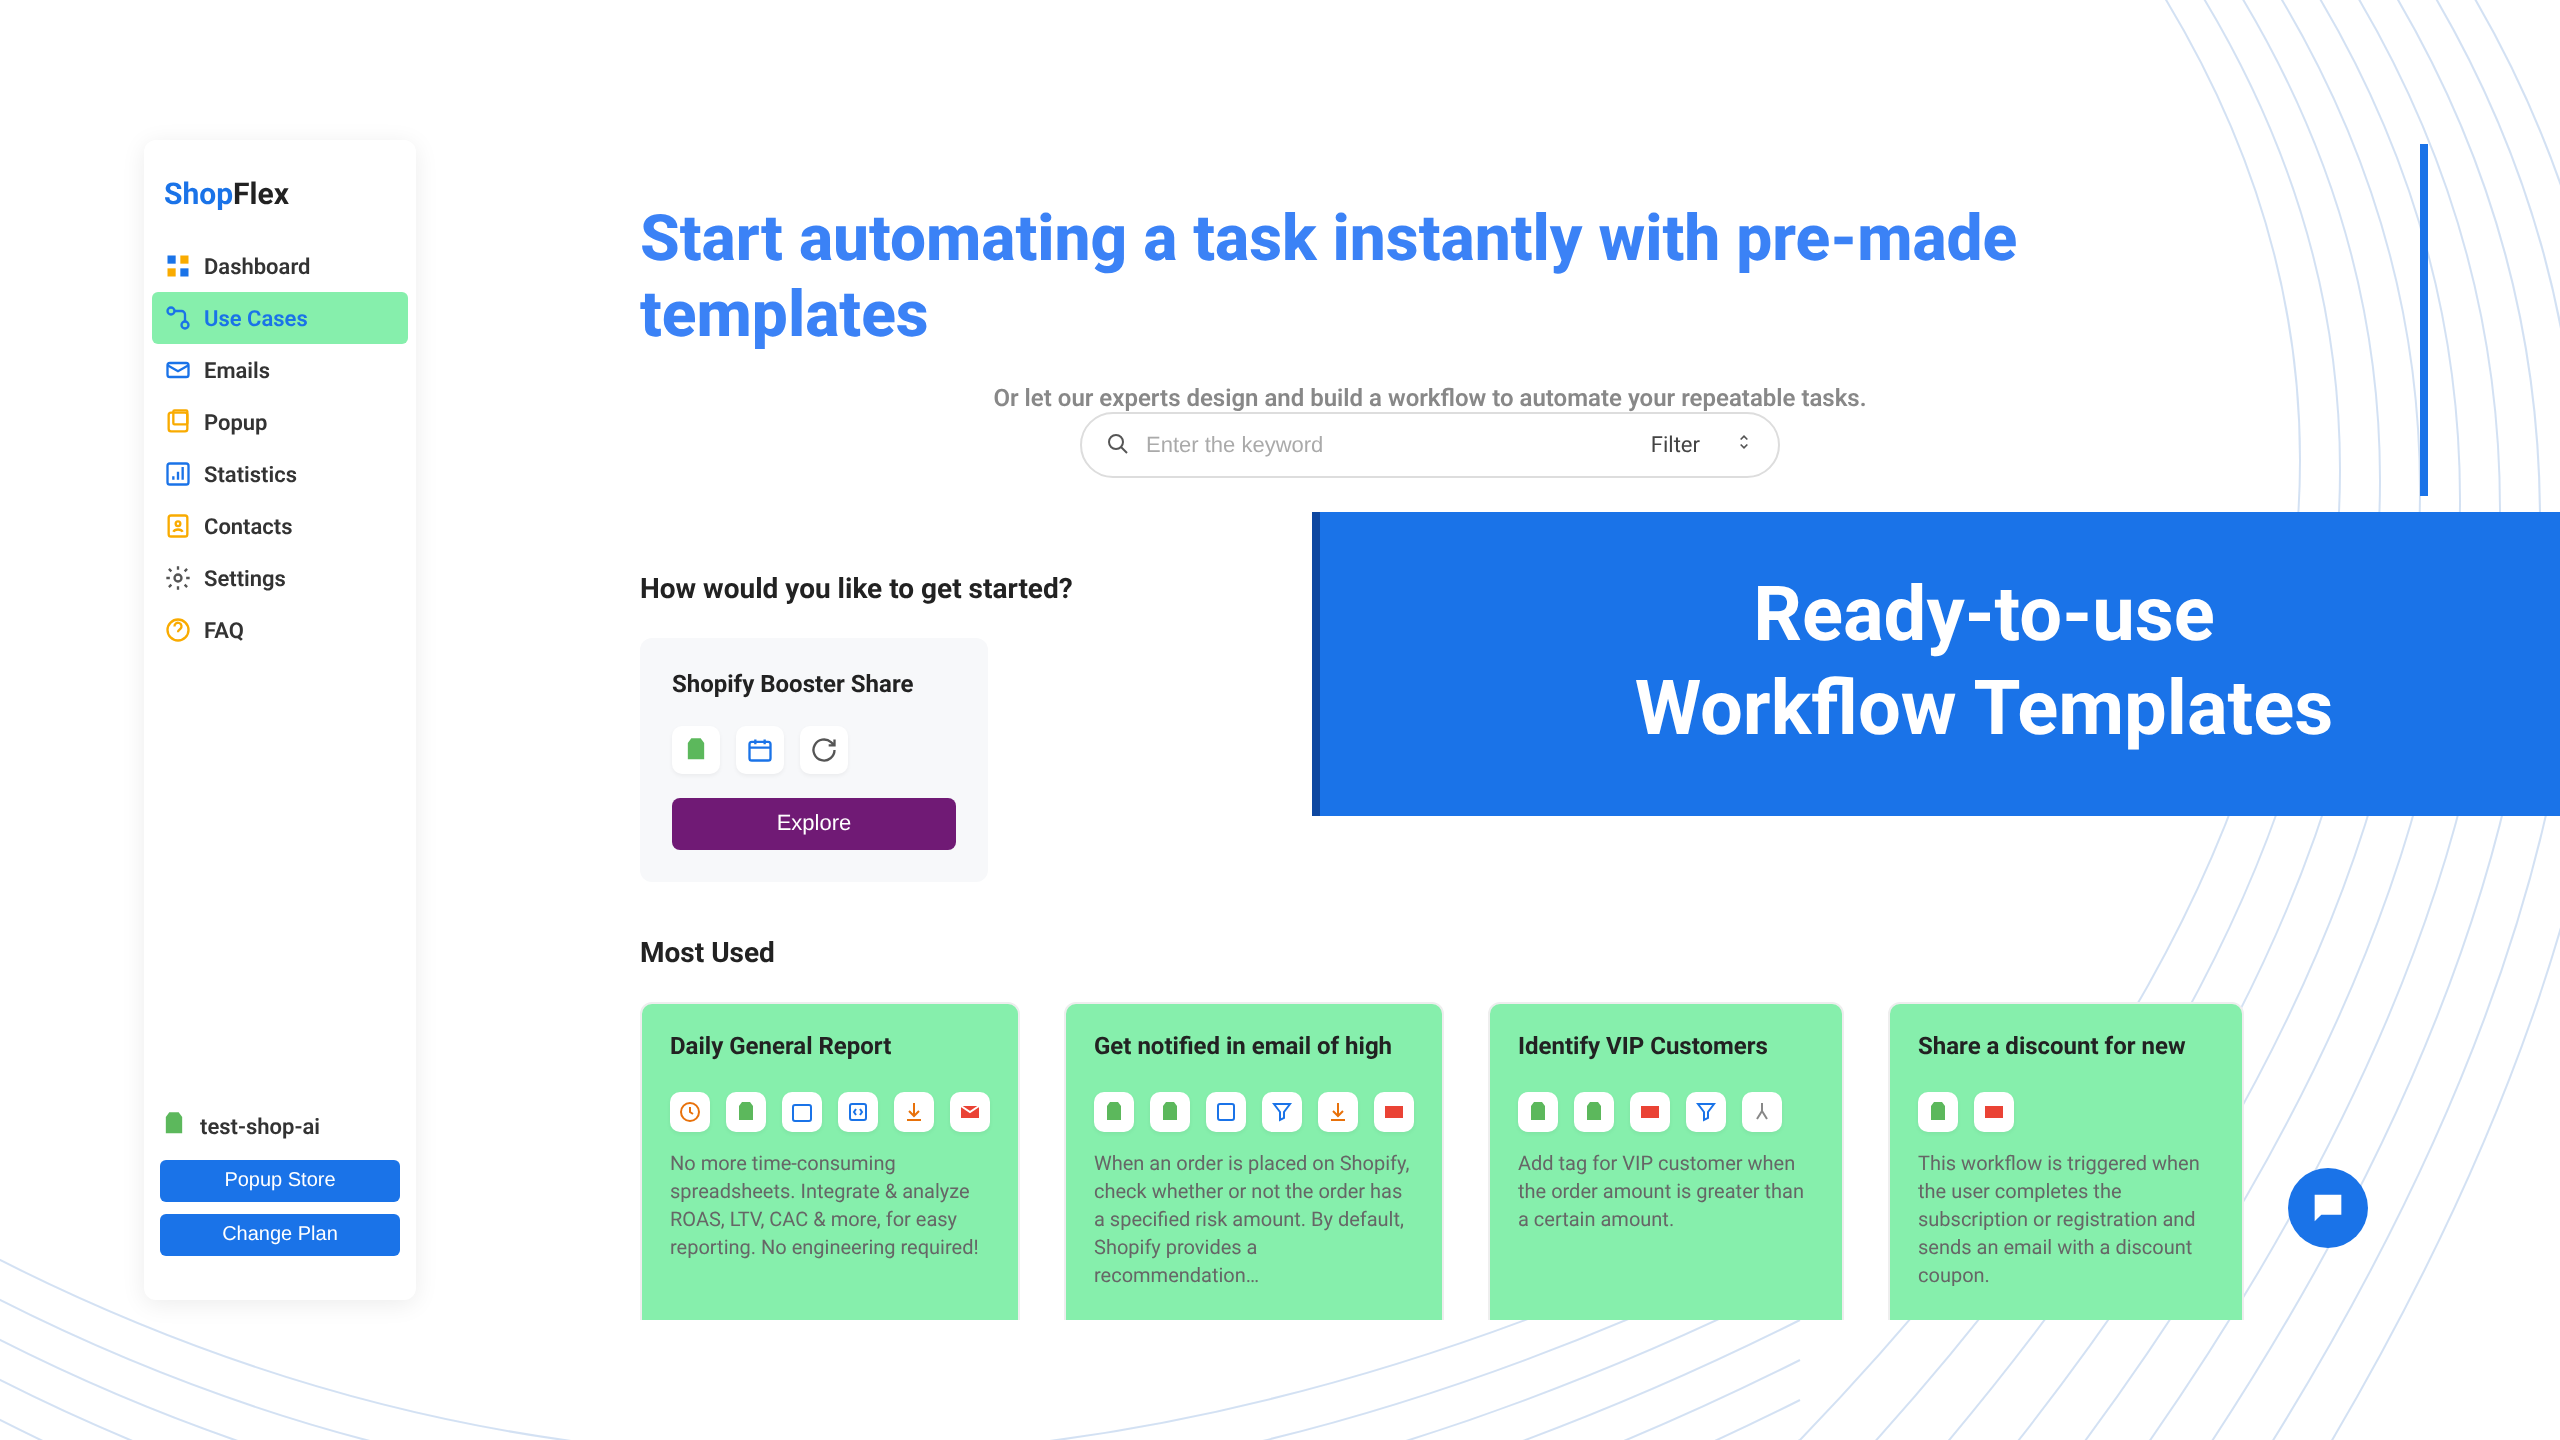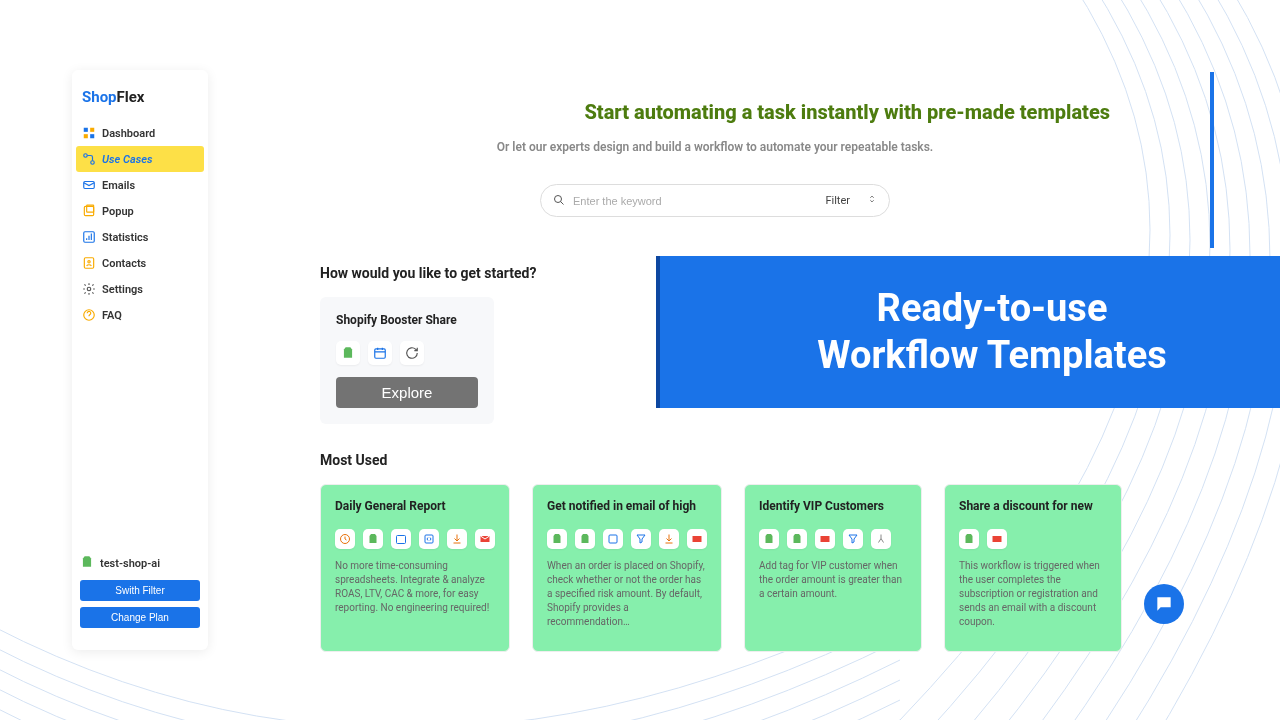--- a/index.html
+++ b/index.html
@@ -5,40 +5,40 @@
 * { box-sizing: border-box; margin: 0; padding: 0; }
 body { font-family: -apple-system, BlinkMacSystemFont, 'Segoe UI', Roboto, Arial, sans-serif; background: #fff; width: 1280px; height: 720px; overflow: hidden; position: relative; }
 .bg-waves { position: absolute; inset: 0; z-index: 0; overflow: hidden; pointer-events: none; }
 .bg-waves::before, .bg-waves::after { content: ""; position: absolute; width: 900px; height: 900px; border-radius: 50%; }
 .bg-waves svg { position: absolute; }
 .sidebar { position: absolute; left: 72px; top: 70px; width: 136px; height: 580px; background: #fff; border-radius: 6px; box-shadow: 0 2px 12px rgba(0,0,0,0.08); z-index: 2; display: flex; flex-direction: column; padding: 8px 0; }
 .sidebar .logo { padding: 10px 10px 14px 10px; font-size: 15px; font-weight: 700; }
 .sidebar .logo .brand1 { color: #1a73e8; }
 .sidebar .logo .brand2 { color: #222; }
 .nav-item { display: flex; align-items: center; gap: 6px; padding: 6px 10px; font-size: 11px; font-weight: 600; color: #333; cursor: pointer; }
-.nav-item.active { background: #fde047; color: #1a73e8; border-radius: 3px; margin: 0 4px; padding: 6px 6px; font-style: italic; }
+.nav-item.active { background: #86efac; color: #1a73e8; border-radius: 3px; margin: 0 4px; padding: 6px 6px; }
 .nav-item .icon { width: 14px; height: 14px; display: inline-flex; align-items: center; justify-content: center; }
 .sidebar-bottom { margin-top: auto; padding: 8px; }
 .store-row { display: flex; align-items: center; gap: 6px; font-size: 11px; font-weight: 600; color: #333; margin-bottom: 8px; }
 .btn-small { display: block; width: 100%; background: #1a73e8; color: #fff; border: none; border-radius: 3px; padding: 5px 0; font-size: 10px; font-weight: 500; margin-bottom: 6px; cursor: pointer; text-align: center; }
 .main { position: absolute; left: 210px; top: 70px; right: 60px; bottom: 60px; z-index: 2; padding: 30px 110px 0 110px; overflow: hidden; }
-.main h1 { text-align: right; font-size: 20px; font-weight: 800; color: #4d7c0f; margin-bottom: 16px; }
-.main .subtitle { text-align: center; font-size: 12px; color: #888; font-weight: 600; margin-bottom: 30px; }
+.main h1 { text-align: left; font-size: 32px; font-weight: 800; color: #3b82f6; margin-bottom: 16px; }
+.main .subtitle { text-align: center; font-size: 12px; color: #888; font-weight: 600; }
 .search-row { display: flex; justify-content: center; margin-bottom: 48px; }
 .search-box { display: flex; align-items: center; width: 350px; border: 1px solid #ddd; border-radius: 20px; padding: 6px 12px; gap: 8px; }
 .search-box input { border: none; outline: none; flex: 1; font-size: 11px; color: #555; }
 .search-box input::placeholder { color: #aaa; }
 .filter-btn { font-size: 11px; color: #444; display: flex; align-items: center; gap: 17px; cursor: pointer; }
 .section-title { font-size: 14px; font-weight: 700; color: #222; margin-bottom: 16px; }
 .pack-card { width: 174px; background: #f7f8fa; border-radius: 6px; padding: 16px; margin-bottom: 28px; }
 .pack-card h3 { font-size: 12px; font-weight: 700; margin-bottom: 14px; color: #222; }
 .icon-row { display: flex; gap: 8px; margin-bottom: 12px; }
 .icon-chip { width: 24px; height: 24px; background: #fff; border-radius: 5px; display: flex; align-items: center; justify-content: center; box-shadow: 0 1px 2px rgba(0,0,0,0.05); }
 .pack-card p { font-size: 10px; color: #666; line-height: 1.4; margin-bottom: 14px; }
-.pack-card .explore-btn { width: 100%; background: #737373; color: #fff; border: none; border-radius: 4px; padding: 7px 0; font-size: 15px; font-weight: 500; cursor: pointer; }
+.pack-card .explore-btn { width: 100%; background: #701a75; color: #fff; border: none; border-radius: 4px; padding: 7px 0; font-size: 11px; font-weight: 500; cursor: pointer; }
 .cards-row { display: flex; gap: 22px; }
 .template-card { flex: 0 0 178px; border: 1px solid #eee; border-radius: 6px; padding: 14px; background: #86efac; }
 .template-card h4 { font-size: 12px; font-weight: 700; color: #222; margin-bottom: 14px; line-height: 1.3; min-height: 16px; }
 .template-card .icon-row { margin-bottom: 10px; }
 .template-card .icon-row .icon-chip { width: 20px; height: 20px; }
 .template-card p { font-size: 10px; color: #666; line-height: 1.4; margin-bottom: 8px; }
 .banner { position: absolute; right: 0; top: 256px; width: 624px; height: 152px; background: #1a73e8; z-index: 5; display: flex; align-items: center; justify-content: center; border-left: 4px solid #0d47a1; padding-left: 44px; }
 .banner-text { color: #fff; font-size: 38px; font-weight: 700; text-align: center; line-height: 1.25; }
 .chat-bubble { position: absolute; right: 96px; bottom: 96px; width: 40px; height: 40px; background: #1a73e8; border-radius: 50%; display: flex; align-items: center; justify-content: center; z-index: 6; cursor: pointer; }
 .blue-bar { position: absolute; right: 66px; top: 72px; width: 4px; height: 176px; background: #1a73e8; z-index: 3; }
@@ -154,21 +154,21 @@
     <span>FAQ</span>
   </div>
 
   <div class="sidebar-bottom">
     <div class="store-row">
       <span class="icon"><svg width="14" height="14" viewBox="0 0 24 24">
             <path d="M5 6l3-4h8l3 4v14H5z" fill="#5cb85c"></path>
           </svg></span>
       <span>test-shop-ai</span>
     </div>
-    <button class="btn-small">Swith Filter</button>
+    <button class="btn-small">Popup Store</button>
     <button class="btn-small">Change Plan</button>
   </div>
 </div>
 
 <div class="main">
   <h1>Start automating a task instantly with pre-made templates</h1>
   <div class="subtitle">Or let our experts design and build a workflow to automate your repeatable tasks.</div>
 
   <div class="search-row">
     <div class="search-box">

